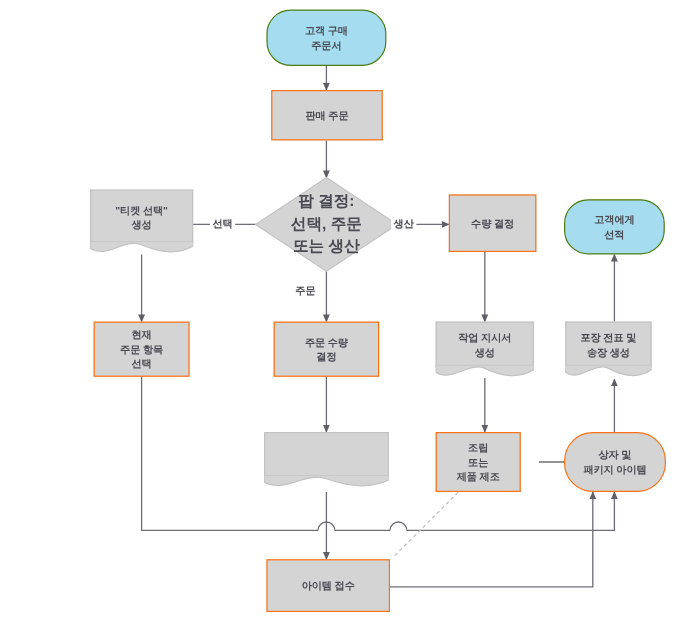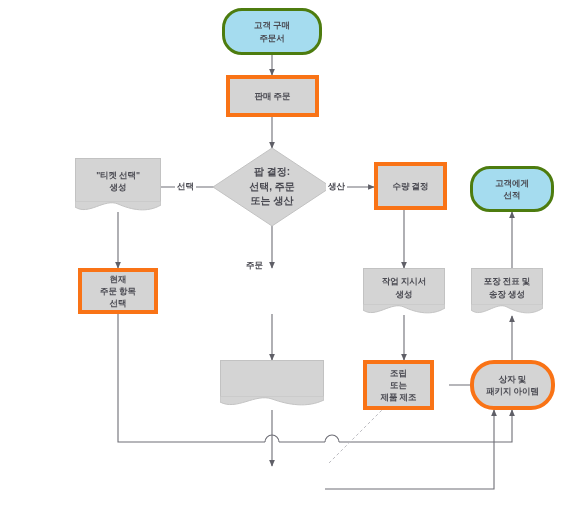--- a/index.html
+++ b/index.html
@@ -18,39 +18,39 @@
     text-align:center;
     font-size:8.5px;
     line-height:1.45;
     font-weight:bold;
     color:#4a4a52;
     letter-spacing:-.1px;
     white-space:pre-line;
   }
   .proc{
     background:#d4d4d4;
-    border:4px solid #f97316;
+    border:1px solid #f97316;
   }
   .term{
     background:#a5dcef;
-    border:3px solid #4d7c0f;
+    border:1px solid #4d7c0f;
     border-radius:20px;
   }
   .docshape{
     background:#d4d4d4;
     border:1px solid #c2c2c2;
     border-bottom:none;
   }
   .docwave{position:absolute;left:-1px;bottom:-11px;width:calc(100% + 2px);}
   .diamond-wrap{position:absolute;}
   .diamond-wrap svg{position:absolute;left:0;top:0;}
   .diamond-label{
     position:absolute;left:0;top:0;width:100%;height:100%;
     display:flex;align-items:center;justify-content:center;
-    text-align:center;font-size:10px;line-height:1.45;font-weight:bold;
+    text-align:center;font-size:13px;line-height:1.45;font-weight:bold;
     color:#4a4a52;white-space:pre-line;
   }
   .elabel{
     position:absolute;
     font-size:8.5px;font-weight:bold;color:#4a4a52;
     background:#ffffff;
     padding:0 2px;
     white-space:nowrap;
   }
 </style>
@@ -132,20 +132,22 @@
 
   <div class="node proc" style="left:374px;top:162px;width:73px;height:48px;">수량 결정</div>
 
   <div class="node term" style="left:470px;top:166px;width:84px;height:46px;">고객에게
 선적</div>
 
   <div class="node proc" style="left:78px;top:268px;width:80px;height:46px;">현재
 주문 항목
 선택</div>
 
+  <div class="node proc" style="left:228px;top:268px;width:88px;height:46px;">주문 수량
+결정</div>
 
   <div class="node docshape" style="left:363px;top:268px;width:82px;height:38px;">
     <span>작업 지시서
 생성</span>
     <svg class="docwave" height="13" viewBox="0 0 84 13" preserveAspectRatio="none">
       <path d="M0,0 L0,6 C13,15 29,-3 42,3 C55,9 71,12 84,4 L84,0 z" fill="#d4d4d4" stroke="#c2c2c2" stroke-width="1"></path>
     </svg>
   </div>
 
   <div class="node docshape" style="left:471px;top:268px;width:72px;height:38px;">
@@ -162,20 +164,21 @@
     </svg>
   </div>
 
   <div class="node proc" style="left:363px;top:360px;width:71px;height:50px;">조립
 또는
 제품 제조</div>
 
   <div class="node proc" style="left:470px;top:360px;width:85px;height:50px;border-radius:24px;">상자 및
 패키지 아이템</div>
 
+  <div class="node proc" style="left:222px;top:466px;width:103px;height:44px;">아이템 접수</div>
 
   <div class="elabel" style="left:175px;top:181px;">선택</div>
 
-  <div class="elabel" style="left:244px;top:237px;margin-top:23px;">주문</div>
+  <div class="elabel" style="left:244px;top:237px;">주문</div>
 
   <div class="elabel" style="left:326px;top:181px;text-align:center;">생산</div>
 
 </div>
 
 </body></html>

